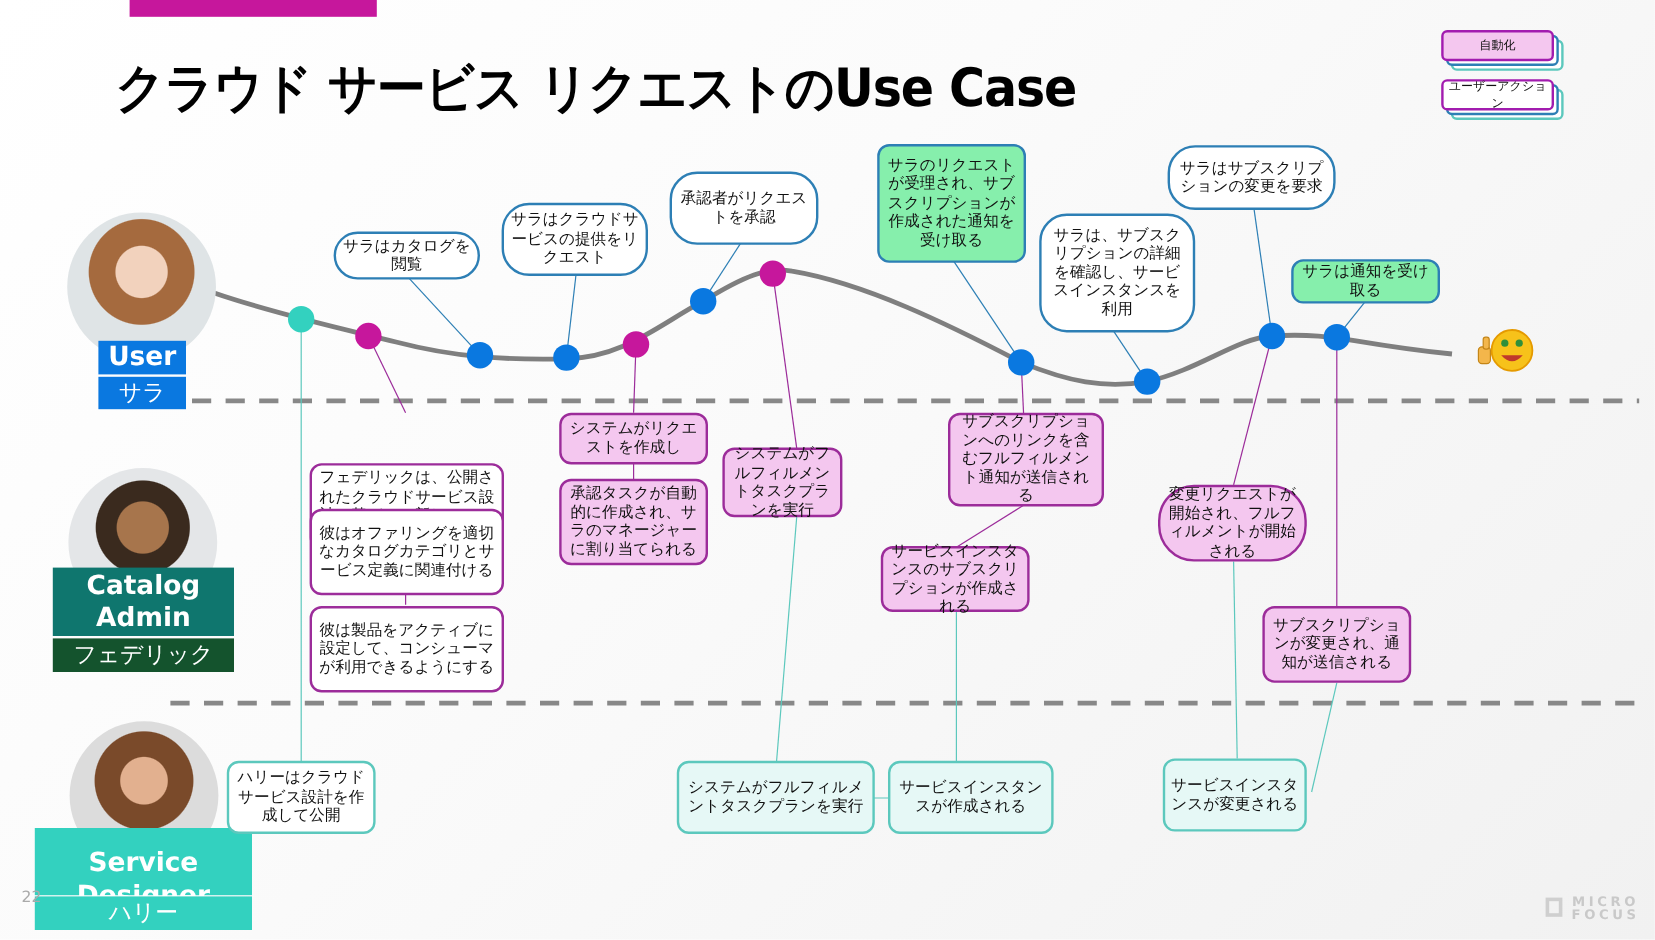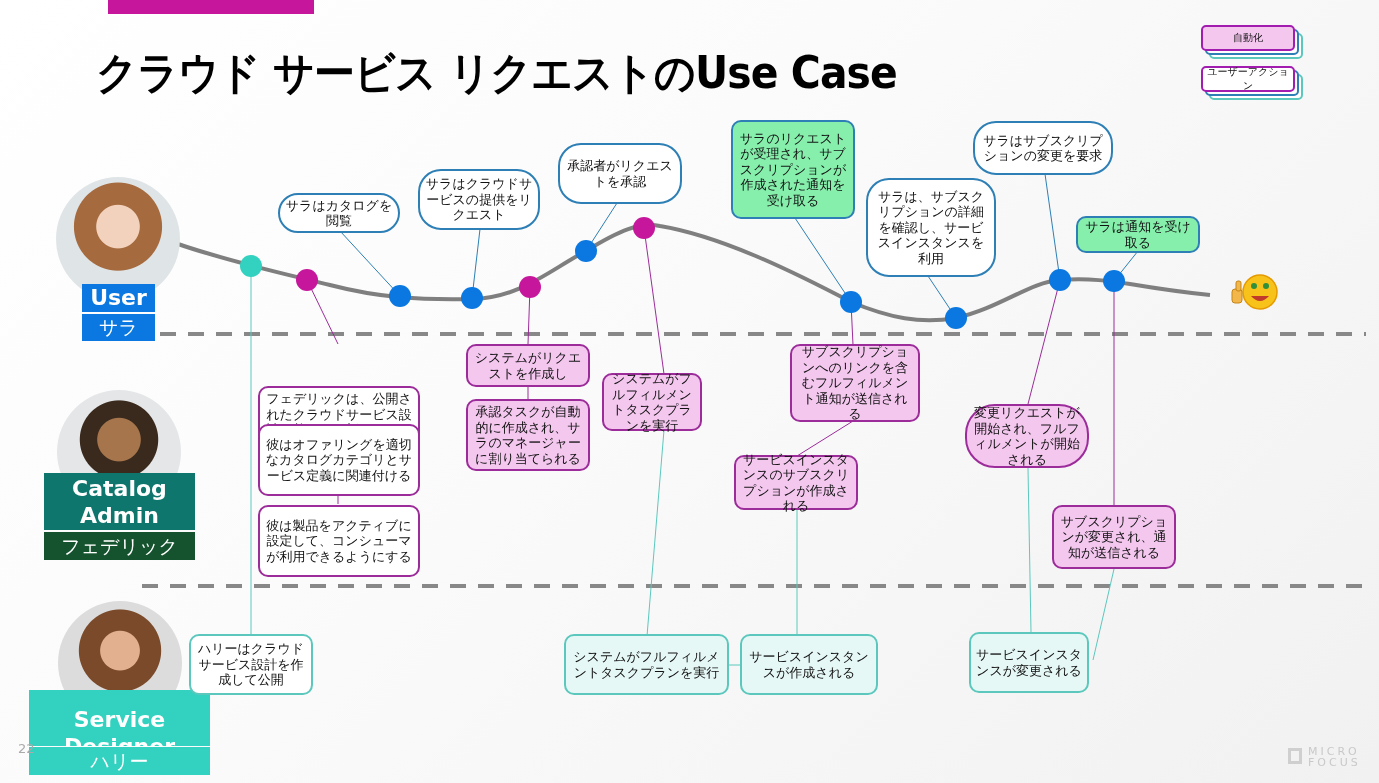--- a/index.html
+++ b/index.html
@@ -21,21 +21,21 @@
   .b-des-w{border-color:#5cc8bd;background:#fff;}
   .avatar{position:absolute;border-radius:50%;overflow:hidden;width:124px;height:124px;}
   .label{position:absolute;color:#fff;text-align:center;font-weight:bold;font-family:"DejaVu Sans",sans-serif;}
   .sub{position:absolute;color:#fff;text-align:center;font-size:19px;}
   .legend{position:absolute;width:94px;height:26px;}
   .legend .l3{position:absolute;left:8px;top:8px;width:94px;height:26px;border:2px solid #5cc8bd;border-radius:5px;background:#fff;box-sizing:border-box;}
   .legend .l2{position:absolute;left:4px;top:4px;width:94px;height:26px;border:2px solid #2d7fb5;border-radius:5px;background:#fff;box-sizing:border-box;}
   .legend .l1{position:absolute;left:0;top:0;width:94px;height:26px;border:2px solid #a21caf;border-radius:5px;box-sizing:border-box;
      display:flex;align-items:center;justify-content:center;font-size:10px;color:#111;text-align:center;}
   .pagenum{position:absolute;left:18px;top:741px;font-size:13px;color:#aaa;}
-  .brand{position:absolute;left:1288px;top:746px;font-size:11px;color:#c9c9c9;letter-spacing:3px;line-height:11px;font-weight:normal;}
+  .brand{position:absolute;left:1288px;top:746px;font-size:11px;color:#c9c9c9;letter-spacing:3px;line-height:11px;font-weight:bold;text-align:center;}
   .brand-sq{position:absolute;left:1288px;top:748px;width:14px;height:16px;border:3px solid #cfcfcf;box-sizing:border-box;}
 </style>
 </head>
 <body>
 
 <div class="topbar"></div>
 <div class="title">クラウド サービス リクエストのUse Case</div>
 
 <div class="legend" style="left:1201px;top:25px;">
   <div class="l3"></div>

